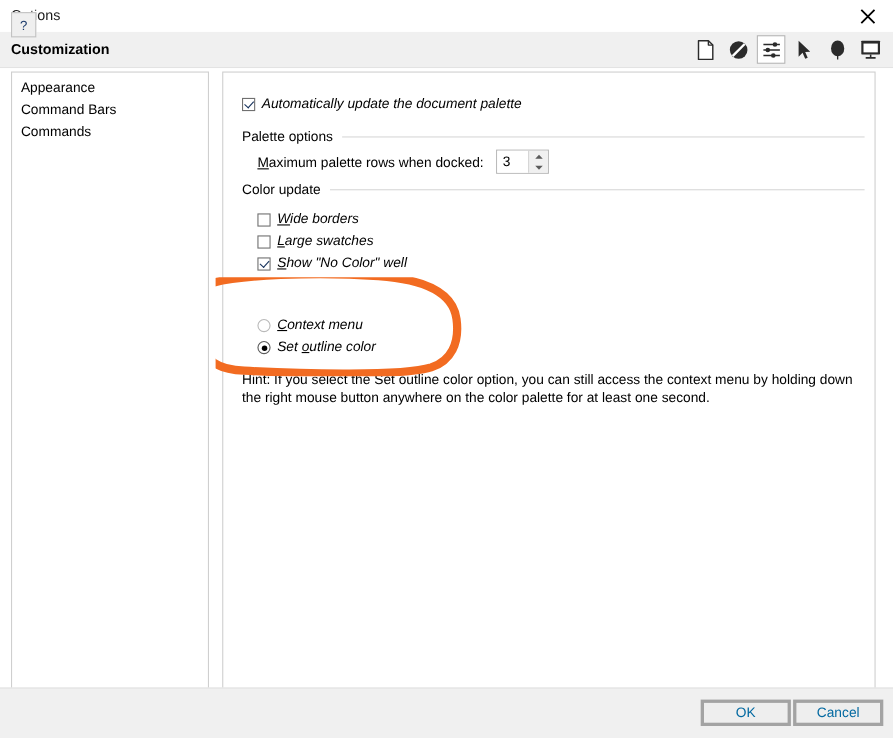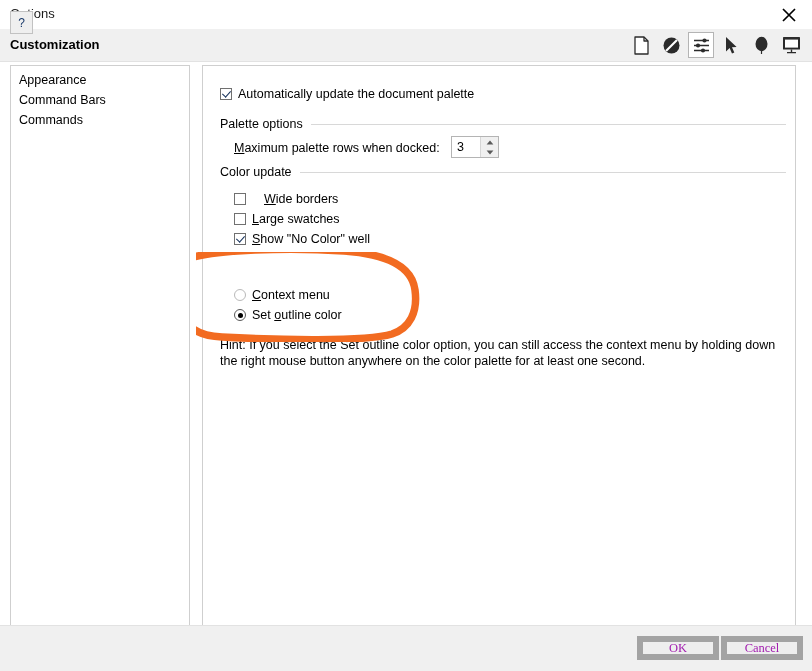--- a/index.html
+++ b/index.html
@@ -122,23 +122,24 @@
     width: 594px; height: 562px;
     background: #ffffff;
     border: 1px solid #cfcfcf;
     box-sizing: border-box;
     overflow: hidden;
   }
 
   .row-check {
     position: absolute;
     display: flex;
-    align-items: center;
+    align-items: flex-end;
     white-space: nowrap;
     cursor: default;
+    font-style: italic;
   }
 
   
   .cb {
     width: 12px; height: 12px;
     border: 1px solid #707070;
     background: #fff;
     box-sizing: border-box;
     position: relative;
     flex: none;
@@ -267,30 +268,30 @@
     display: flex;
     align-items: center;
     justify-content: center;
     box-sizing: border-box;
     cursor: default;
   }
   .btn {
     position: absolute;
     top: 636px;
     width: 82px; height: 24px;
-    border: 6px solid #a3a3a3;
+    border: 3px solid #a3a3a3;
     background: #eeeeee;
     font-size: 12.5px;
-    color: #a21caf;
+    color: #0369a1;
     display: flex;
     align-items: center;
     justify-content: center;
     box-sizing: border-box;
     cursor: default;
-    font-family: Liberation Serif, serif;
+    font-family: Liberation Sans, sans-serif;
   }
   .btn-ok { left: 637px; }
   .btn-cancel { left: 721px; }
 </style>
 </head>
 <body>
 
 <div class="titlebar">
   <div class="titlebar-text">Options</div>
   <div class="close-btn">
@@ -396,21 +397,21 @@
             </svg>
         </div>
       </div>
     </div>
 
     <div class="grouphdr" style="left:17px; top:99px; width:566px;">
       <span class="gtext">Color update</span>
       <span class="grule"></span>
     </div>
 
-    <div class="row-check" style="left:31px; top:126px;gap:12px;">
+    <div class="row-check" style="left:31px; top:126px;">
       <span class="cb"></span>
       <span class="lbl"><span class="acc">W</span><span>ide borders</span></span>
     </div>
 
     <div class="row-check" style="left:31px; top:146px;">
       <span class="cb"></span>
       <span class="lbl"><span class="acc">L</span><span>arge swatches</span></span>
     </div>
 
     <div class="row-check" style="left:31px; top:166px;">

